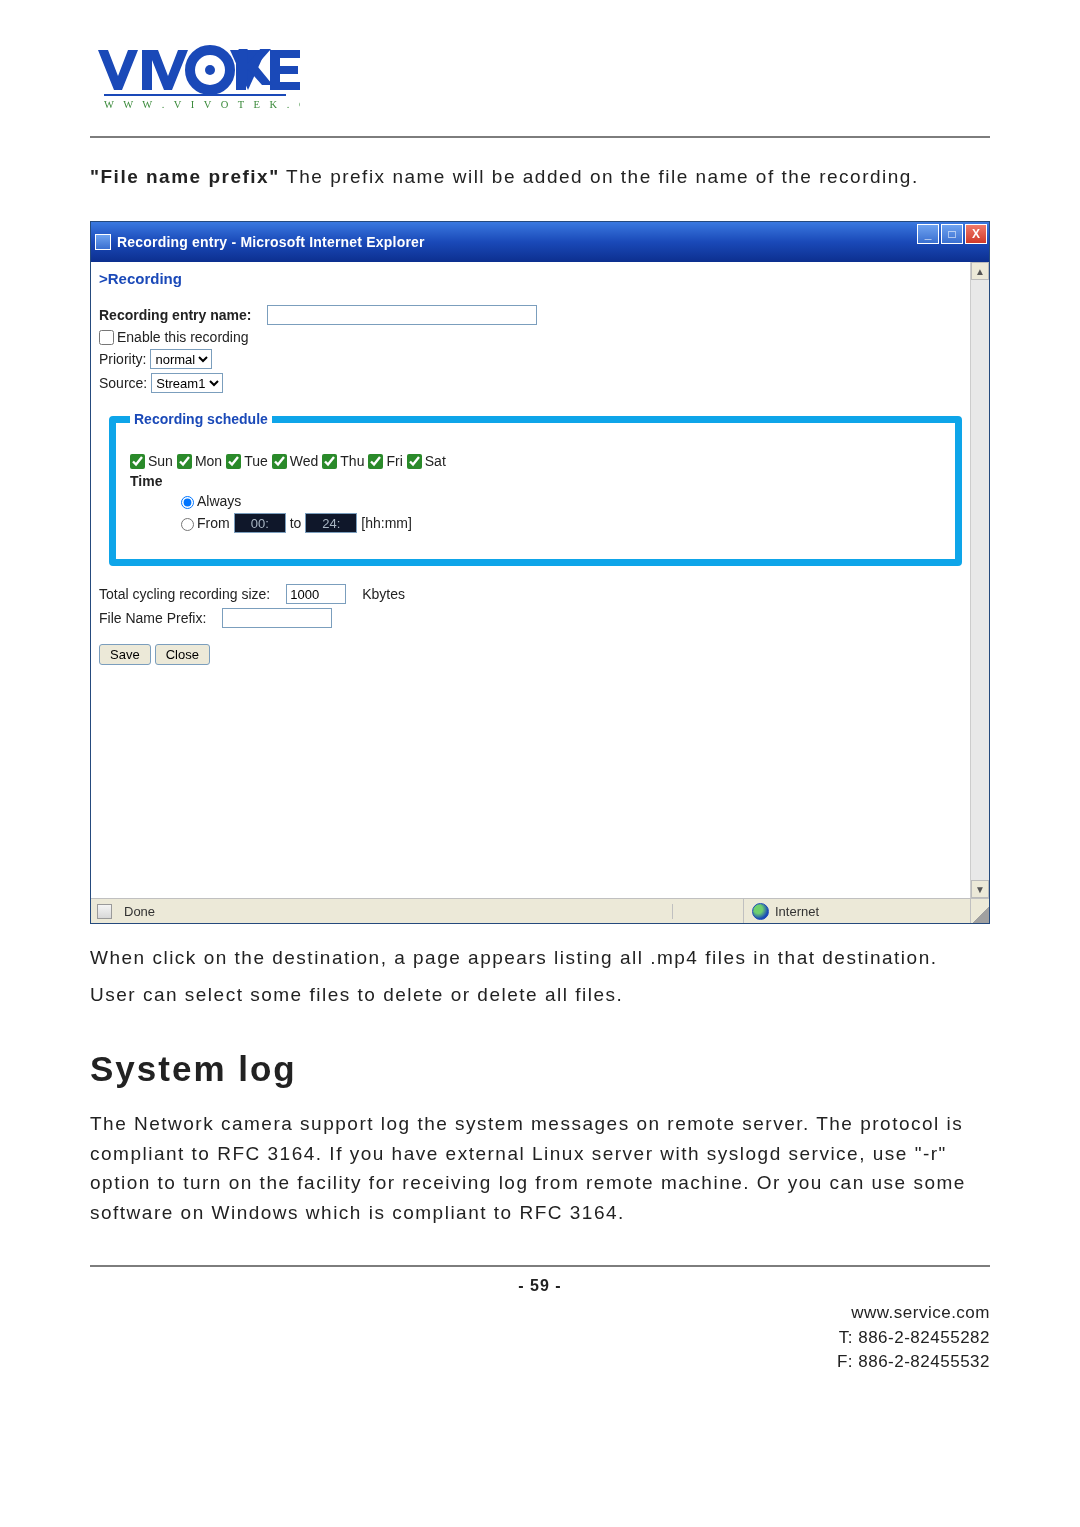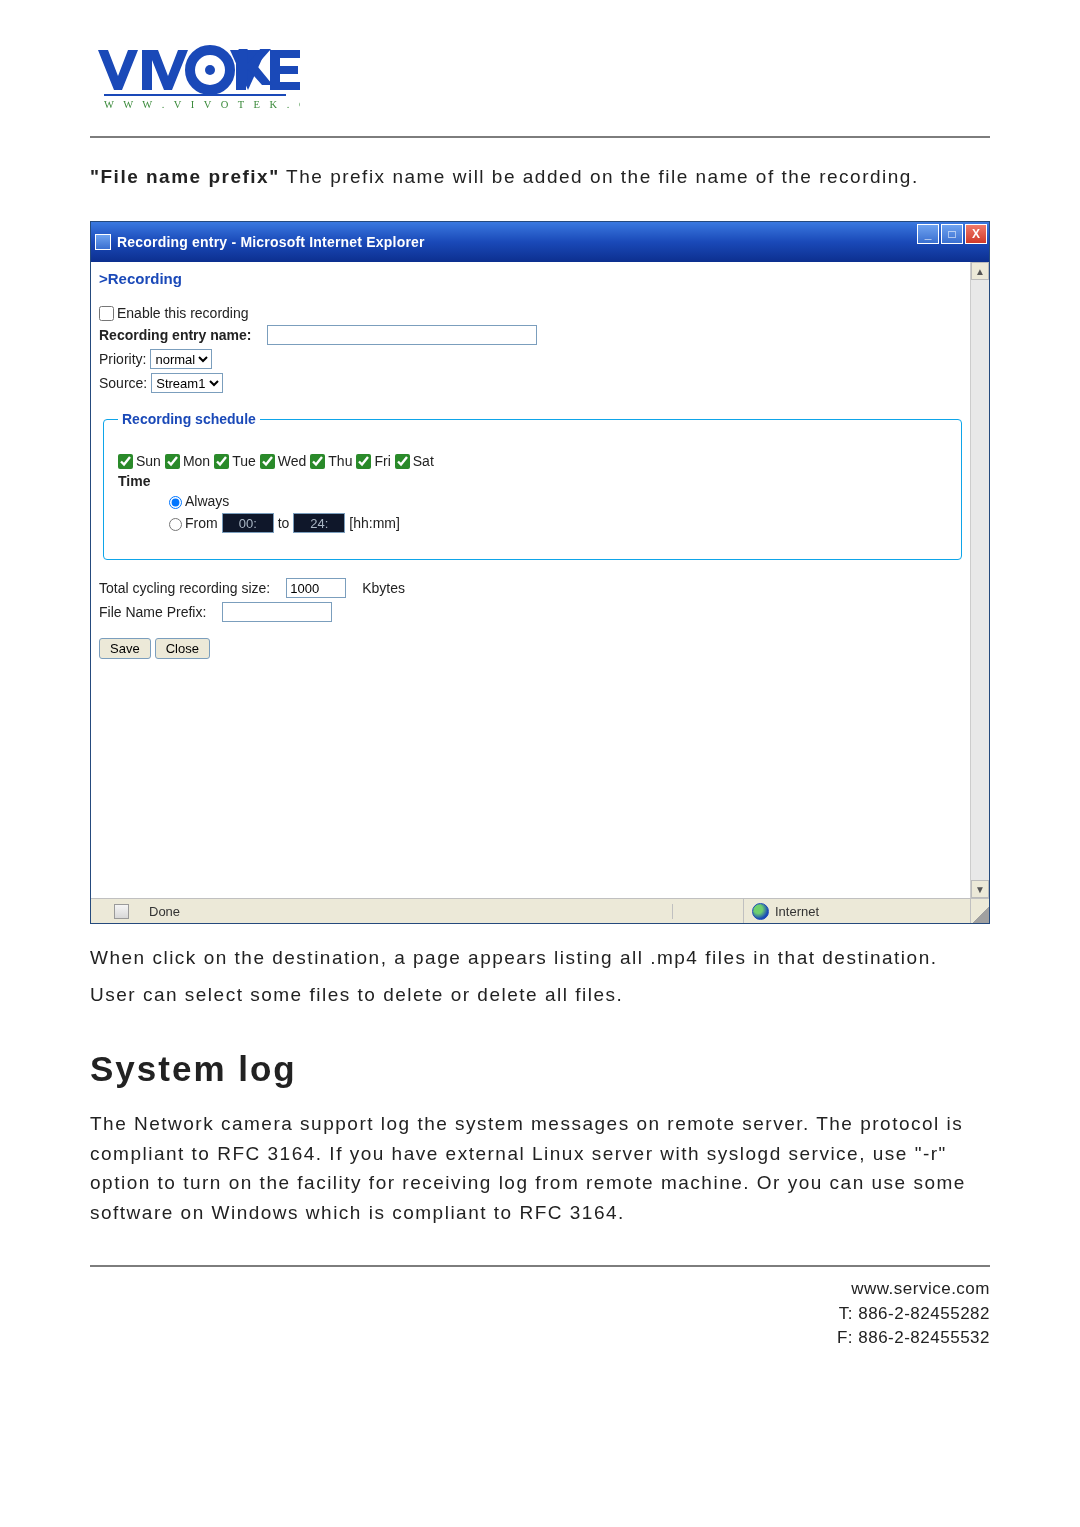--- a/index.html
+++ b/index.html
@@ -127,24 +127,24 @@
     width: 15px; height: 15px; margin: 0 3px 0 0;
   }
   select.sel {
     border: 1px solid #7b9ebd;
     font-size: 13px;
     height: 20px;
     background: #fff;
     margin-left: 4px;
   }
   fieldset.sched {
-    border: 1px solid #0ea5e9;
+    border: 7px solid #0ea5e9;
     border-radius: 4px;
     padding: 22px 14px 22px 14px;
-    margin: 18px 0 18px 4px;
+    margin: 18px 0 18px 10px;
   }
   fieldset.sched legend {
     color: #1a49b8;
     font-weight: 700;
     padding: 0 4px;
     font-size: 14px;
   }
   .time-block { margin-left: 46px; }
   .time-in {
     border: 1px solid #7b9ebd;
@@ -168,23 +168,22 @@
     background: #ece9d8;
     border-top: 1px solid #c0c0c0;
     display: flex;
     align-items: center;
     font-size: 13px;
     color: #333;
   }
   .status-left {
     flex: 1;
     padding-left: 6px;
-    display:flex; align-items:center; gap:20px;
+    display:flex; align-items:center; gap:12px;
     border-right: 1px solid #c0c0c0;
-    margin-left: 17px;
   }
   .status-left .doc-icon {
     width: 15px; height: 15px;
     background: linear-gradient(#f5f5f5,#d8d8d8);
     border: 1px solid #9a9a9a;
     box-sizing: border-box;
   }
   .status-mid { width: 70px; border-right: 1px solid #c0c0c0; height:100%; }
   .status-right {
     width: 210px; padding: 0 8px;
@@ -262,26 +261,26 @@
         <div class="win-btn max">□</div>
         <div class="win-btn close">X</div>
       </div>
     </div>
 
     <div class="ie-content-wrap">
       <div class="ie-content">
         <div class="section-head">&gt;Recording</div>
 
         <div class="row">
+          <span class="lbl bold">Recording entry name:</span>
+          <input class="tx" style="width: 270px;" value="">
+        </div>
+        <div class="row">
           <input type="checkbox" class="green" style="">
           <span class="lbl">Enable this recording</span>
-        </div>
-        <div class="row">
-          <span class="lbl bold">Recording entry name:</span>
-          <input class="tx" style="width: 270px;" value="">
         </div>
         <div class="row">
           <span class="lbl">Priority:</span>
           <select class="sel">
             <option>normal</option>
           </select>
         </div>
         <div class="row">
           <span class="lbl">Source:</span>
           <select class="sel">
@@ -365,19 +364,20 @@
   </div>
 
   <p class="body-text">When click on the destination, a page appears listing all .mp4 files in that destination.</p>
   <p class="body-text" style="margin-top:-12px">User can select some files to delete or delete all files.</p>
 
   <h2 class="sys">System log</h2>
 
   <p class="body-text">The Network camera support log the system messages on remote server. The protocol is compliant to RFC 3164. If you have external Linux server with syslogd service, use "-r" option to turn on the facility for receiving log from remote machine. Or you can use some software on Windows which is compliant to RFC 3164.</p>
 
   <hr class="footer-hr">
+  <div class="page-number">- 59 -</div>
   <div class="contact">
     <div>www.service.com</div>
     <div>T: 886-2-82455282</div>
     <div>F: 886-2-82455532</div>
   </div>
 
 </div>
 
 </body></html>

